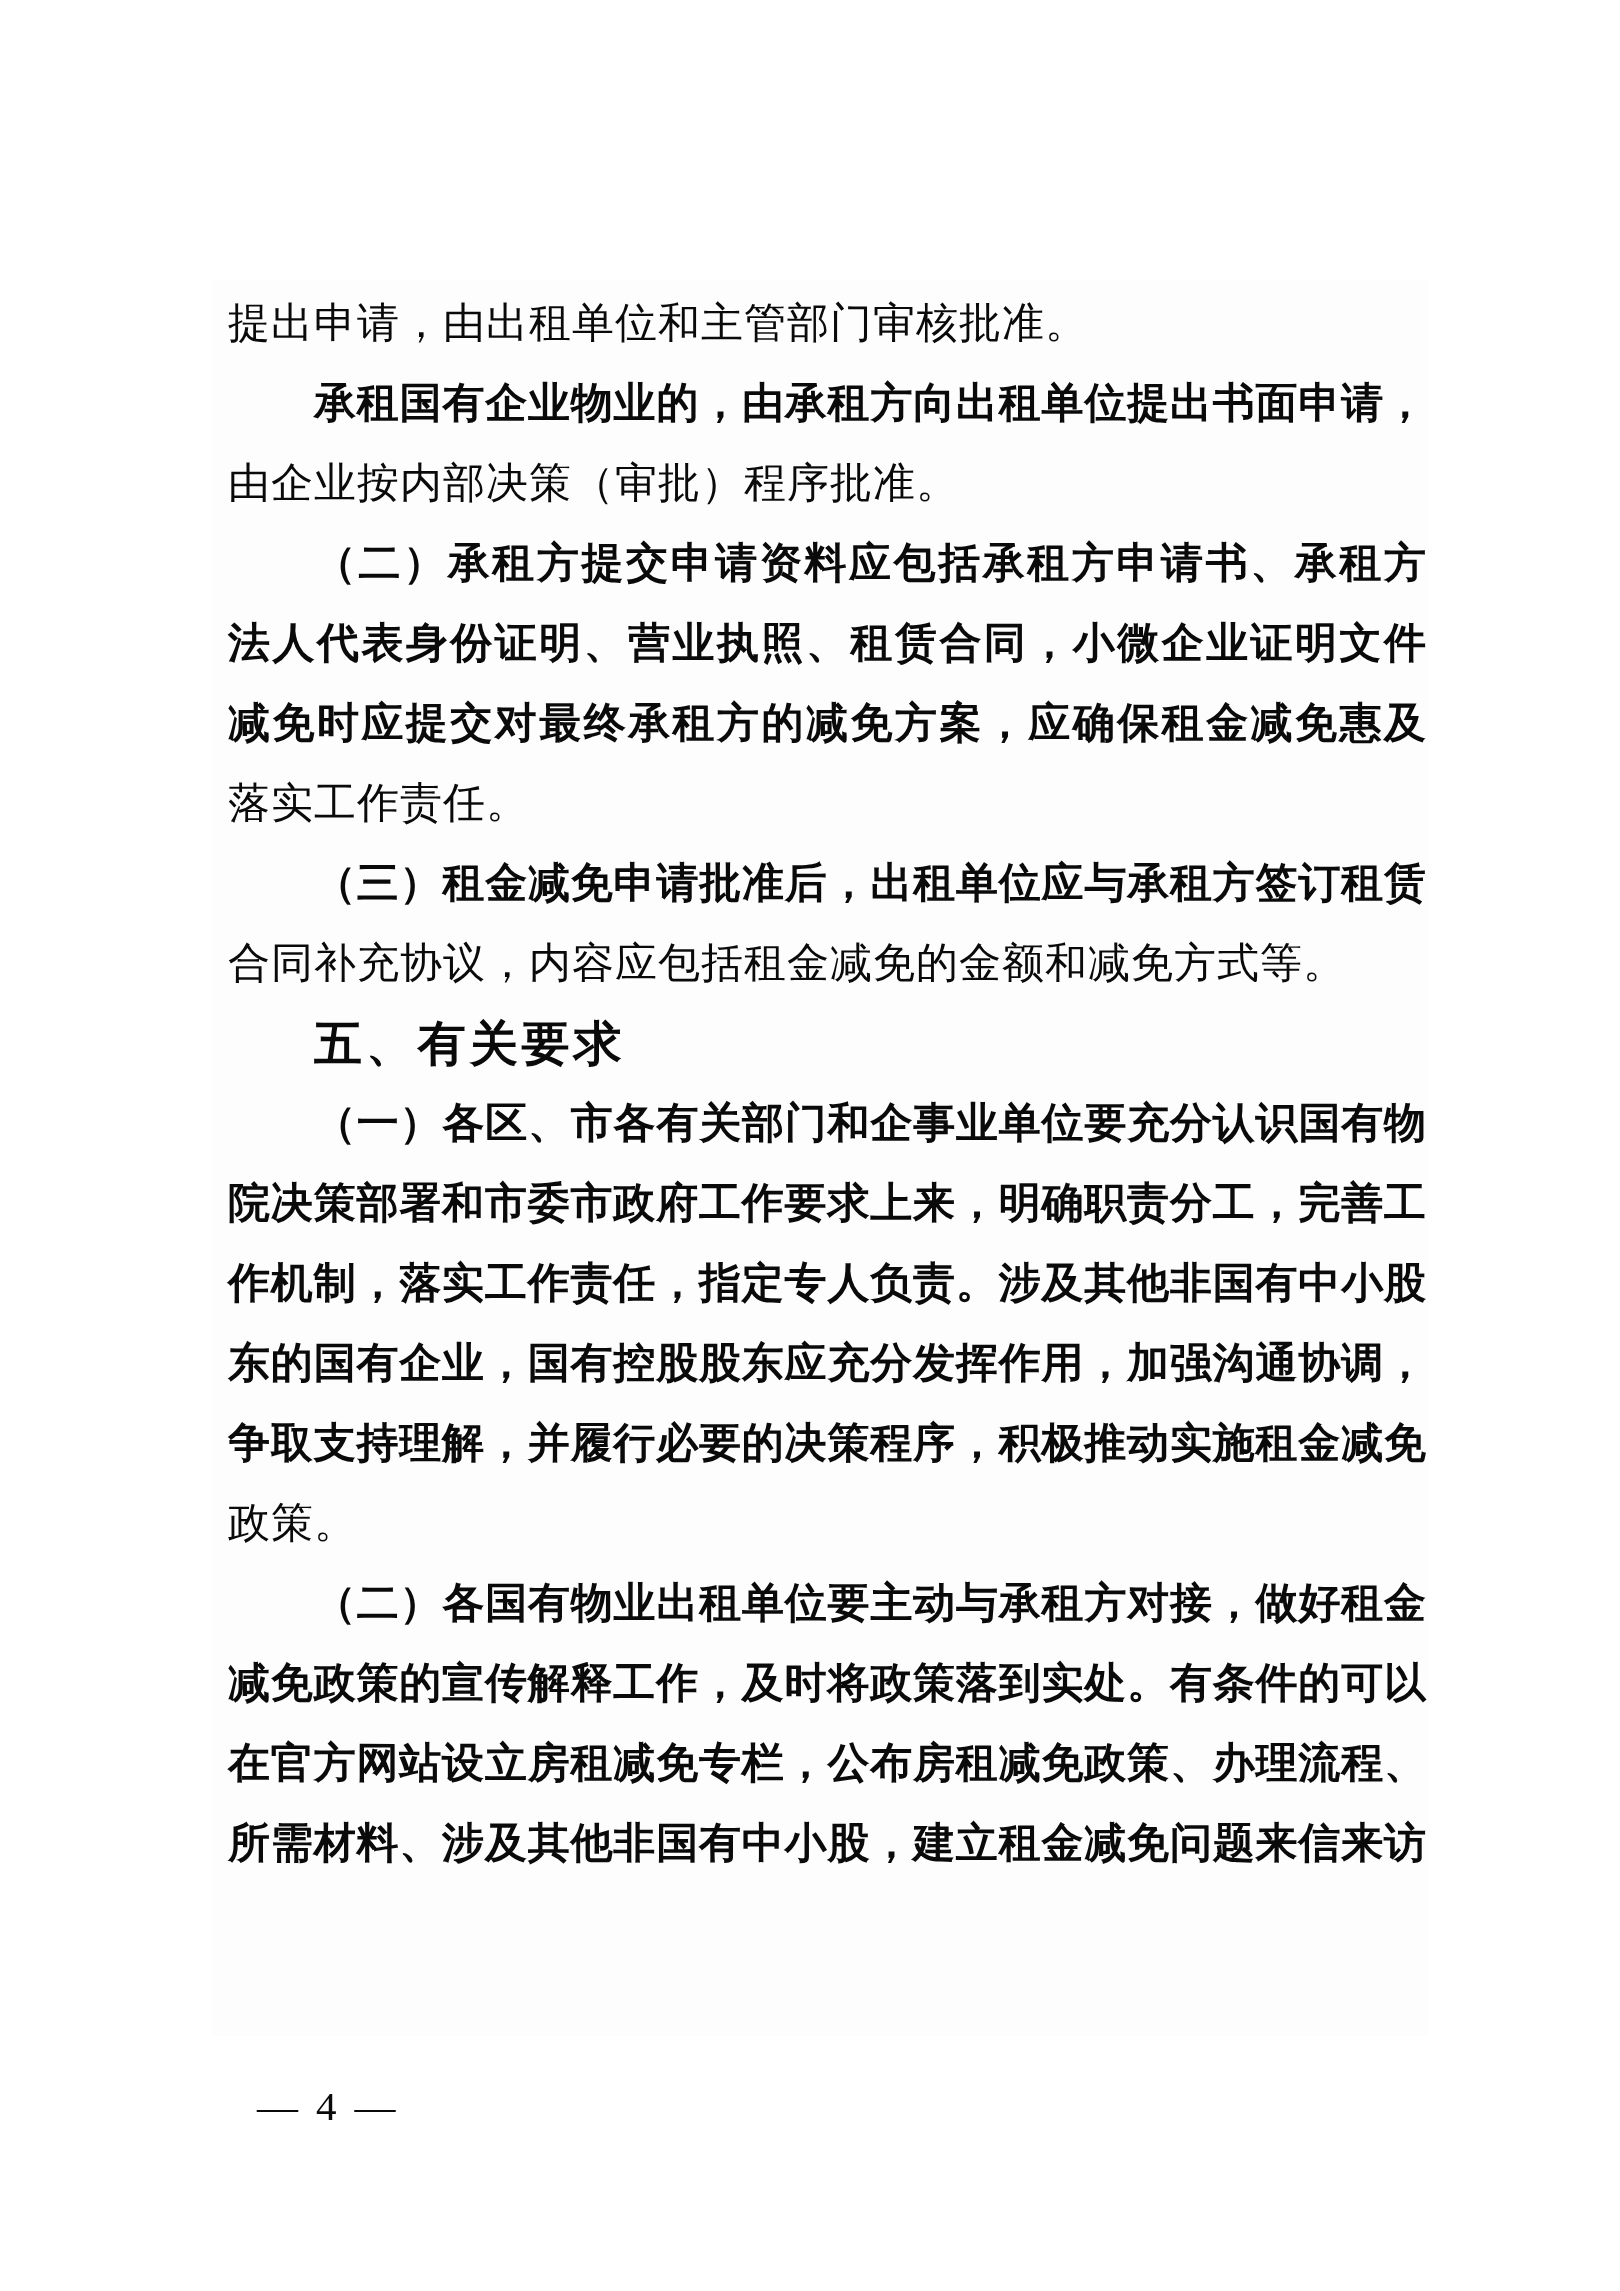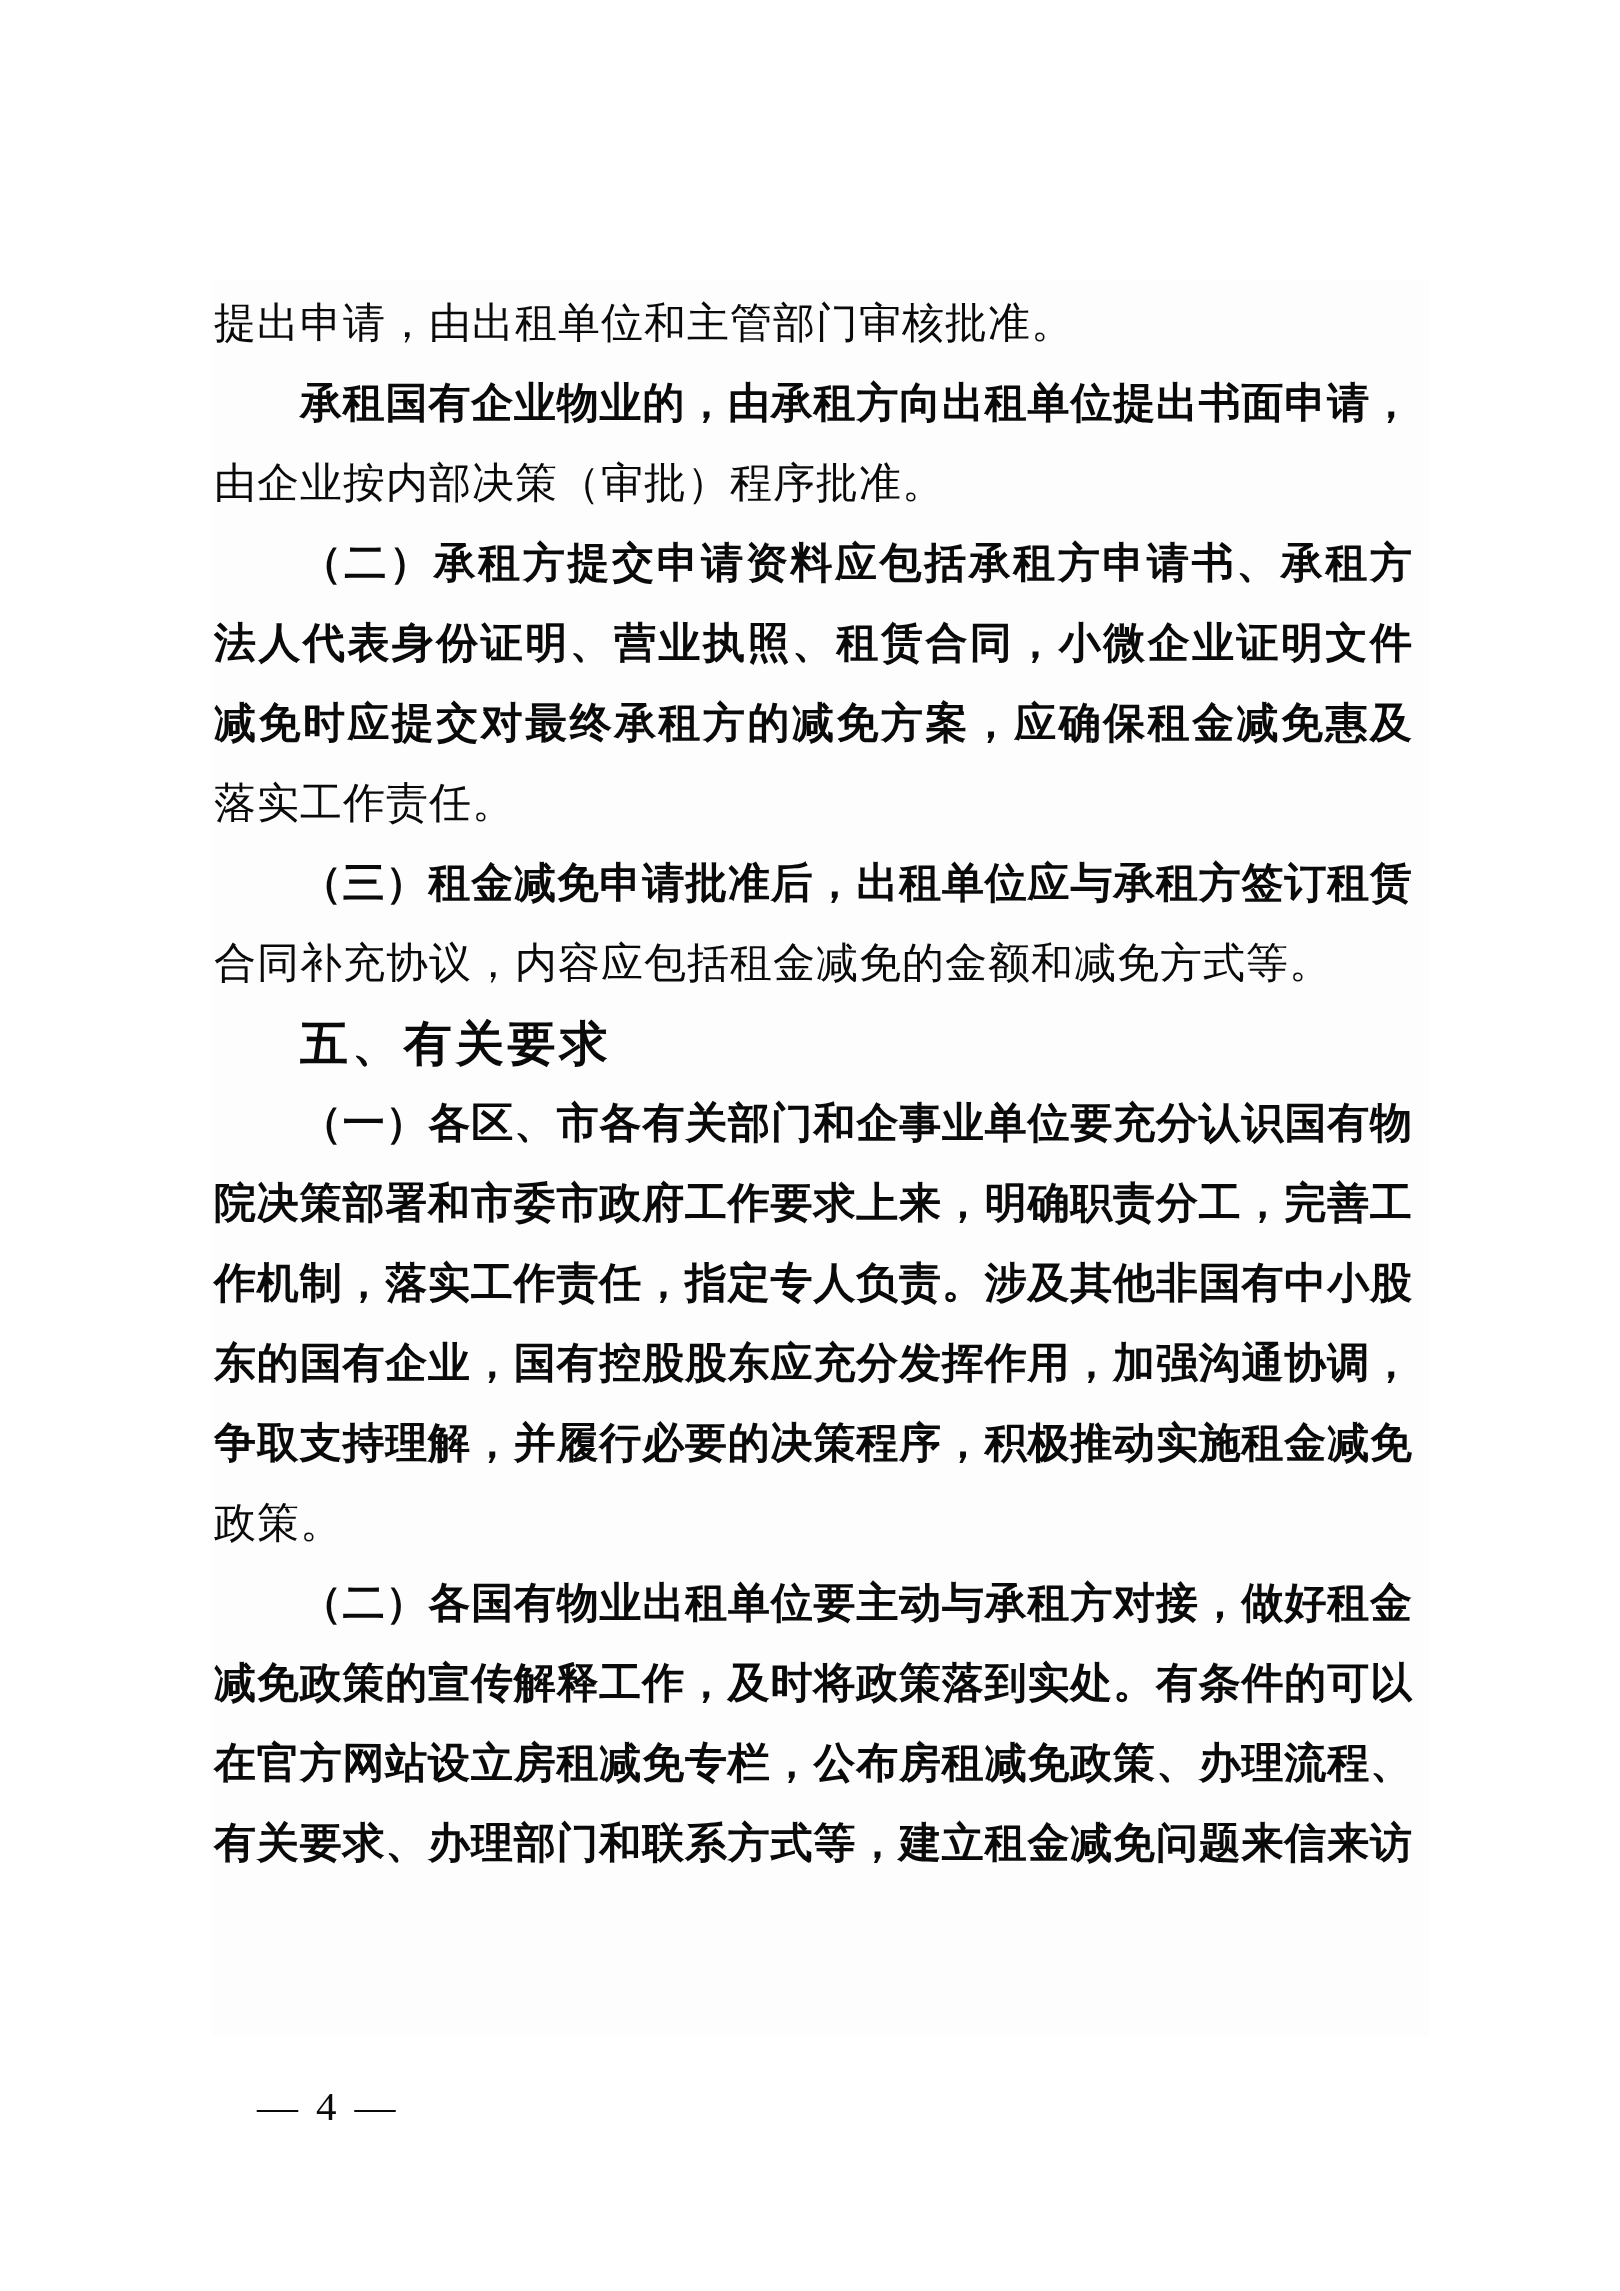--- a/index.html
+++ b/index.html
@@ -15,21 +15,21 @@
   .scan-tint {
     position: absolute;
     left: 212px;
     top: 280px;
     width: 1217px;
     height: 1756px;
     background: #fdfdfd;
   }
   .text-block {
     position: absolute;
-    left: 214px;
+    left: 228px;
     top: 283px;
     width: 1198px;
     font-size: 42px;
   }
   .line {
     height: 80px;
     line-height: 80px;
     white-space: nowrap;
     letter-spacing: 1px;
   }
@@ -81,18 +81,18 @@
     <div class="line h i">五、有关要求</div>
     <div class="line j i">（一）各区、市各有关部门和企事业单位要充分认识国有物</div>
     <div class="line j">院决策部署和市委市政府工作要求上来，明确职责分工，完善工</div>
     <div class="line j">作机制，落实工作责任，指定专人负责。涉及其他非国有中小股</div>
     <div class="line j">东的国有企业，国有控股股东应充分发挥作用，加强沟通协调，</div>
     <div class="line j">争取支持理解，并履行必要的决策程序，积极推动实施租金减免</div>
     <div class="line">政策。</div>
     <div class="line j i">（二）各国有物业出租单位要主动与承租方对接，做好租金</div>
     <div class="line j">减免政策的宣传解释工作，及时将政策落到实处。有条件的可以</div>
     <div class="line j">在官方网站设立房租减免专栏，公布房租减免政策、办理流程、</div>
-    <div class="line j">有关要求、办理部门和联系方式等，建立租金减免问题来信来访</div>
+    <div class="line j">所需材料、涉及其他非国有中小股，建立租金减免问题来信来访</div>
   </div>
 
   <div class="page-number">— 4 —</div>
 </div>
 
 
 </body></html>

